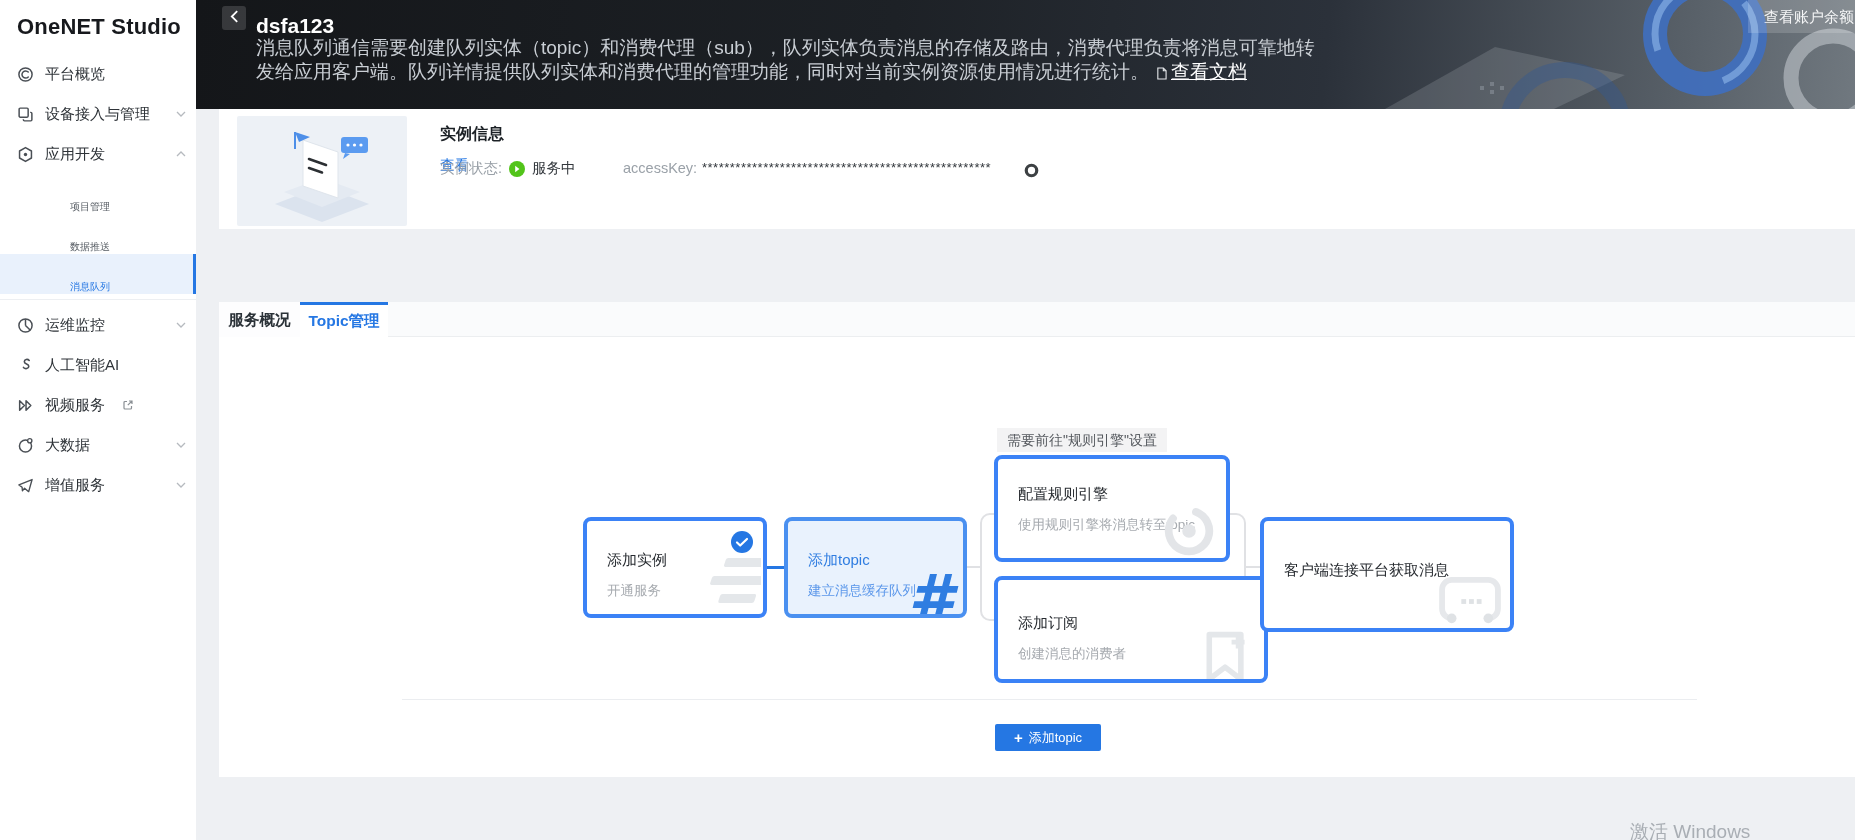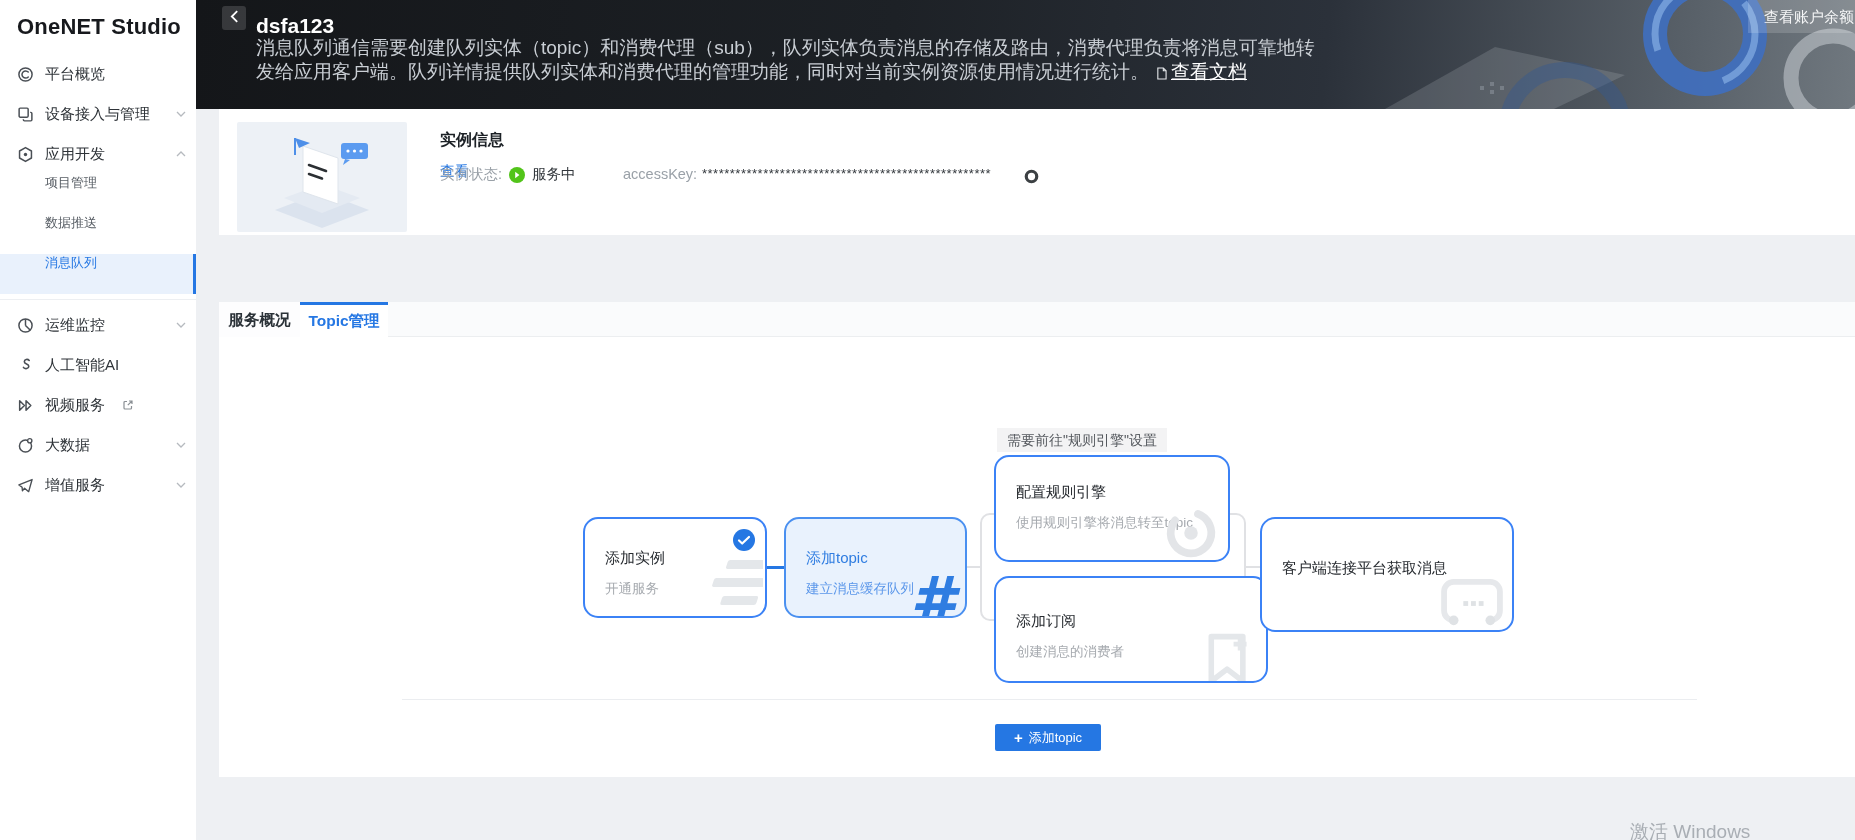--- a/index.html
+++ b/index.html
@@ -6,43 +6,43 @@
   html,body{width:1855px;height:840px;overflow:hidden;background:#eef0f3;
     font-family:"Liberation Sans","DejaVu Sans",sans-serif;}
   .page{position:relative;width:1855px;height:840px;background:#eef0f3;overflow:hidden}
 
   
   .sidebar{position:absolute;left:0;top:0;width:196px;height:840px;background:#fff;z-index:6}
   .brand{padding:14px 0 0 17px;font-size:22px;font-weight:bold;color:#17191d;letter-spacing:.2px}
   .nav{margin-top:14px}
   .nav-item{position:relative;height:40px;display:flex;align-items:center;gap:11px;
     padding-left:17px;font-size:15px;color:#2e3338;cursor:pointer;white-space:nowrap}
-  .nav-sub{position:relative;height:40px;display:flex;align-items:flex-start;
-    padding-left:45px;font-size:13px;color:#565c63;cursor:pointer}
+  .nav-sub{position:relative;height:40px;display:flex;align-items:flex-end;
+    padding-left:70px;font-size:10px;color:#565c63;cursor:pointer}
   .nav-sub.active{color:#2577e3;background:#e9f1fc;border-right:3px solid #2577e3}
   .nav-divider{height:1px;background:#edeff2;margin:5px 0}
   .nicon{width:17px;height:17px;display:inline-flex;flex:none}
   .chev{position:absolute;right:10px;top:17px;display:inline-flex}
   .ext{margin-left:6px;display:inline-flex}
 
   
   .hero{position:absolute;left:196px;top:0;width:1659px;height:109px;overflow:hidden;z-index:5;
     background:linear-gradient(95deg,#141619 0%,#1d2126 42%,#2b313a 68%,#596169 90%,#70787f 100%)}
   .hero-art{position:absolute;right:0;top:0;pointer-events:none}
   .back-btn{position:absolute;left:26px;top:6px;width:24px;height:24px;border-radius:3px;
     background:rgba(255,255,255,.15);display:flex;align-items:center;justify-content:center;cursor:pointer}
   .hero-title{position:absolute;left:60px;top:14px;font-size:21px;font-weight:bold;color:#fff}
   .hero-desc{position:absolute;left:60px;top:36px;width:1060px;font-size:19px;line-height:24px;color:#c9ced4}
   .doc-icon{display:inline-block;vertical-align:-2px;margin:0 4px 0 7px}
   .doc-link{color:#fff;text-decoration:underline;cursor:pointer}
   .balance-btn{position:absolute;left:1552px;top:0;height:33px;line-height:33px;padding:0 16px;
     background:rgba(255,255,255,.16);color:#f4f5f6;font-size:15px;white-space:nowrap;cursor:pointer}
 
   
-  .instance-card{position:absolute;left:219px;top:109px;width:1636px;height:126px;background:#fff;z-index:3}
+  .instance-card{position:absolute;left:219px;top:103px;width:1636px;height:126px;background:#fff;z-index:3}
   .illus{position:absolute;left:18px;top:13px;width:170px;height:110px;background:#edf1f6;border-radius:2px;overflow:hidden}
   .inst-title{position:absolute;left:221px;top:21px;font-size:16px;font-weight:bold;color:#1c2126}
   .info-row{position:absolute;left:221px;top:53px;width:1380px;height:24px;font-size:14.5px}
   .info-row span{position:absolute;line-height:24px;white-space:nowrap}
   .lab{color:#9aa1a8}.val{color:#33383d}
   .st-label{left:0}.st-icon{left:69px;top:4px}.st-val{left:92px}
   .ak-label{left:183px}.ak-val{left:262px;letter-spacing:.5px;font-size:13px}
   .eye{left:584px;top:5px}.view-link{left:606px;color:#2577e3;cursor:pointer}
 
   
@@ -57,21 +57,21 @@
   
   .panel{position:absolute;left:219px;top:337px;width:1636px;height:440px;background:#fff;z-index:1}
   .tooltip{position:absolute;left:778px;top:91px;height:24px;line-height:24px;padding:0 10px;
     background:#f3f3f4;color:#55595e;font-size:14px;white-space:nowrap;z-index:3}
   .bracket{position:absolute;left:761px;top:176px;width:266px;height:108px;
     border:2px solid #e0e1e4;border-radius:10px;z-index:0}
   .conn{position:absolute;height:2px;background:#e0e1e4;z-index:0}
   .conn-ab{left:548px;top:229px;width:17px;height:3px;background:#2577e3}
   .conn-b2{left:748px;top:229px;width:14px}
   .conn-e{left:1026px;top:229px;width:16px}
-  .fbox{position:absolute;background:#fff;border:2px solid #3b82f6;border-radius:15px;overflow:hidden;z-index:2;cursor:pointer}
+  .fbox{position:absolute;background:#fff;border:4px solid #3b82f6;border-radius:8px;overflow:hidden;z-index:2;cursor:pointer}
   .fbox .ft{position:absolute;left:20px;font-size:15px;color:#272b30;white-space:nowrap}
   .fbox .fs{position:absolute;left:20px;font-size:13.5px;color:#a6aaaf;white-space:nowrap}
   .box-a{left:364px;top:180px;width:184px;height:101px}
   .box-a .ft{top:30px}.box-a .fs{top:61px}
   .box-b{left:565px;top:180px;width:183px;height:101px;background:#e9f2fd;border-color:#4a90f0}
   .box-b .ft{top:30px;color:#2f7de1}.box-b .fs{top:61px;color:#5b97ea}
   .box-c{left:775px;top:118px;width:236px;height:107px}
   .box-c .ft{top:26px}.box-c .fs{top:57px}
   .box-d{left:775px;top:239px;width:274px;height:107px}
   .box-d .ft{top:34px}.box-d .fs{top:65px}

